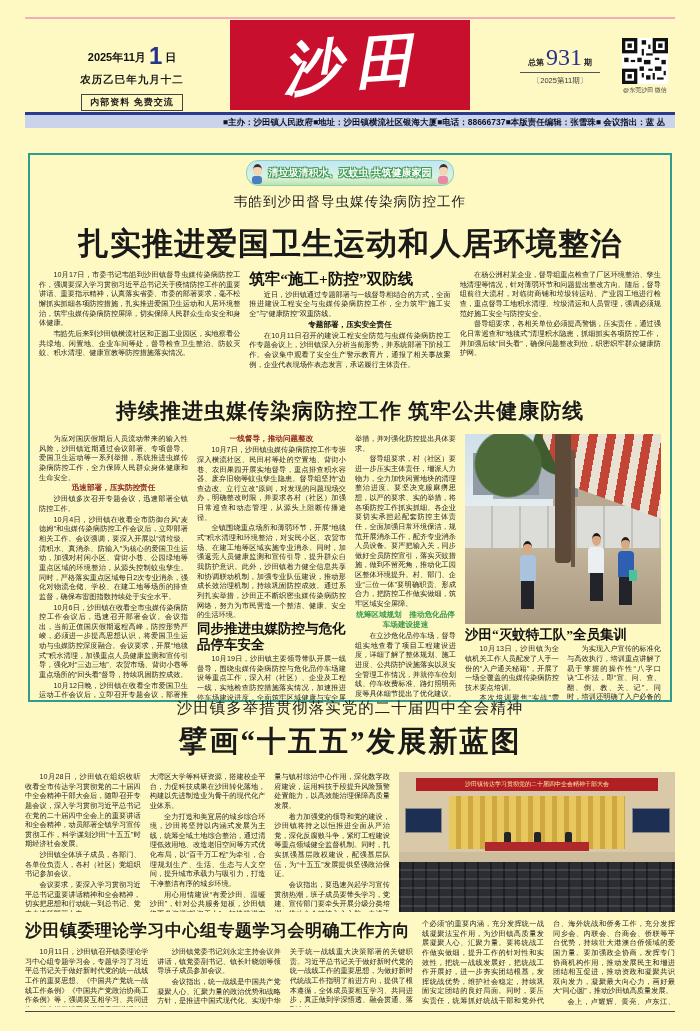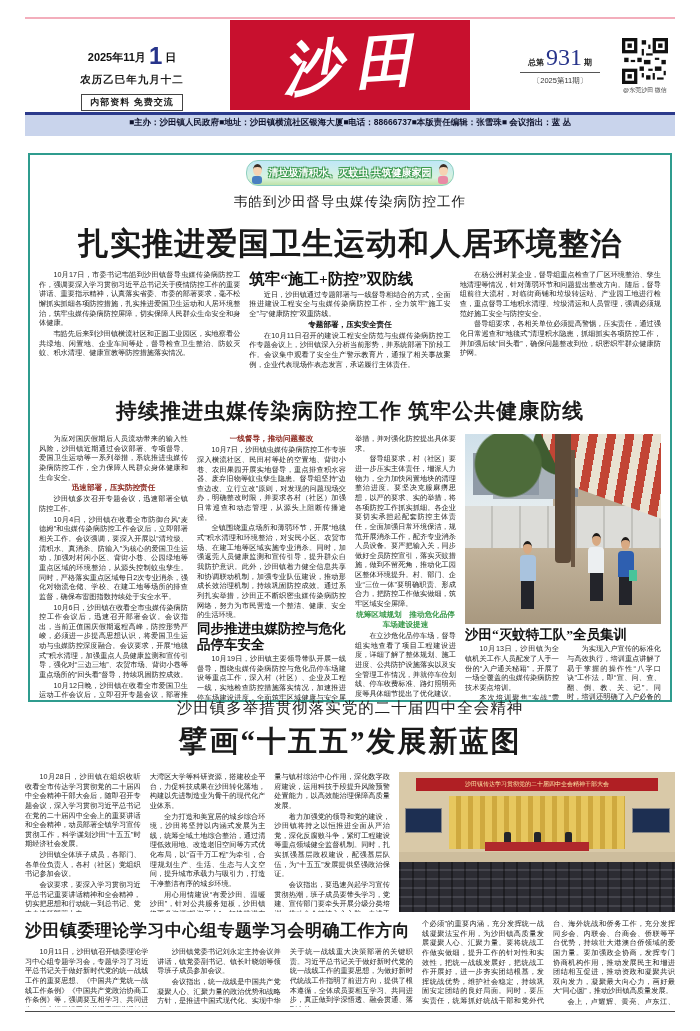--- a/index.html
+++ b/index.html
@@ -1,16 +1,16 @@
 <!DOCTYPE html>
 <html><head>
 <meta charset="utf-8">
 <style>
   html,body{margin:0;padding:0;background:#e8e8e8;}
-  .page{position:relative;width:700px;height:1031px;background:#ffffff;margin:0 auto;
+  .page{position:relative;width:700px;height:1031px;background:#fef9c3;margin:0 auto;
         font-family:"Liberation Sans","DejaVu Sans",sans-serif;color:#1a1a1a;overflow:hidden;}
   .serif{font-family:"Liberation Serif","DejaVu Serif",serif;}
 
   
   .topline{position:absolute;left:25px;right:25px;top:17px;height:2px;background:#f3aebc;}
   .masthead{position:absolute;top:22px;left:25px;right:25px;height:88px;}
   .date-block{position:absolute;left:32px;top:20px;width:150px;text-align:center;}
   .date-line{font-size:11px;font-weight:bold;color:#111;}
   .date-day{font-size:24px;font-weight:bold;color:#27348b;margin:0 3px;vertical-align:-3px;}
   .lunar{font-size:10.5px;font-weight:bold;margin-top:3px;letter-spacing:1px;}
@@ -24,22 +24,22 @@
   .issue-block{position:absolute;left:491px;top:22px;width:88px;text-align:center;}
   .issue-sm{font-size:8px;font-weight:bold;color:#222;}
   .issue-no{font-size:24px;color:#27348b;font-family:"Liberation Serif","DejaVu Serif",serif;margin:0 2px;}
   .issue-rule{height:1px;background:#555;margin:1px 4px 3px;}
   .issue-sub{font-size:7.5px;color:#333;}
   .qr-wrap{position:absolute;left:594px;top:16px;width:52px;text-align:center;}
   .qr{width:46px;height:46px;display:block;margin:0 auto;}
   .qr-caption{font-size:6px;color:#333;margin-top:2px;white-space:nowrap;}
 
   
-  .infobar{position:absolute;top:112px;left:25px;right:25px;height:24px;background:#c9d4ec;
-           border-top:3px solid #2b3a8c;display:flex;justify-content:center;
+  .infobar{position:absolute;top:112px;left:25px;right:25px;height:16px;background:#c9d4ec;
+           border-top:3px solid #2b3a8c;display:flex;justify-content:flex-end;
            padding:0 10px;box-sizing:border-box;font-size:8.5px;font-weight:bold;
            line-height:15px;color:#10142e;white-space:nowrap;}
 
   
   .tealbox{position:absolute;top:153px;left:28px;width:644px;height:549px;
            border:2px solid #2f9c8e;box-sizing:border-box;padding:3px 9px;overflow:hidden;}
   .cartoon-banner{width:206px;height:24px;margin:2px auto 0;border-radius:12px;position:relative;
            background:linear-gradient(180deg,#bfe7f7 0%,#d9f3df 70%,#bfe3a9 100%);
            border:1px solid #8fd0c0;display:flex;align-items:center;justify-content:center;}
   .cartoon-banner .btext{font-size:10px;font-weight:bold;color:#fff;letter-spacing:0;white-space:nowrap;

